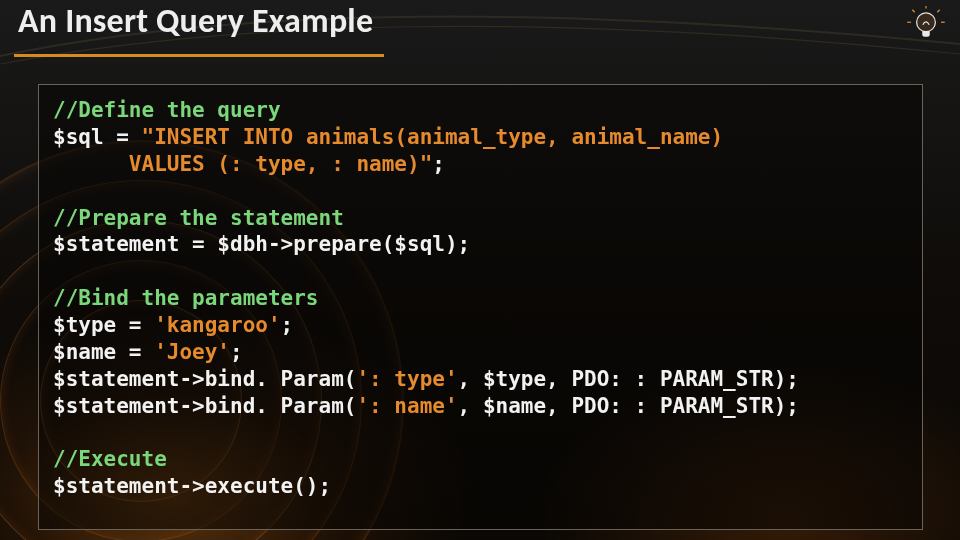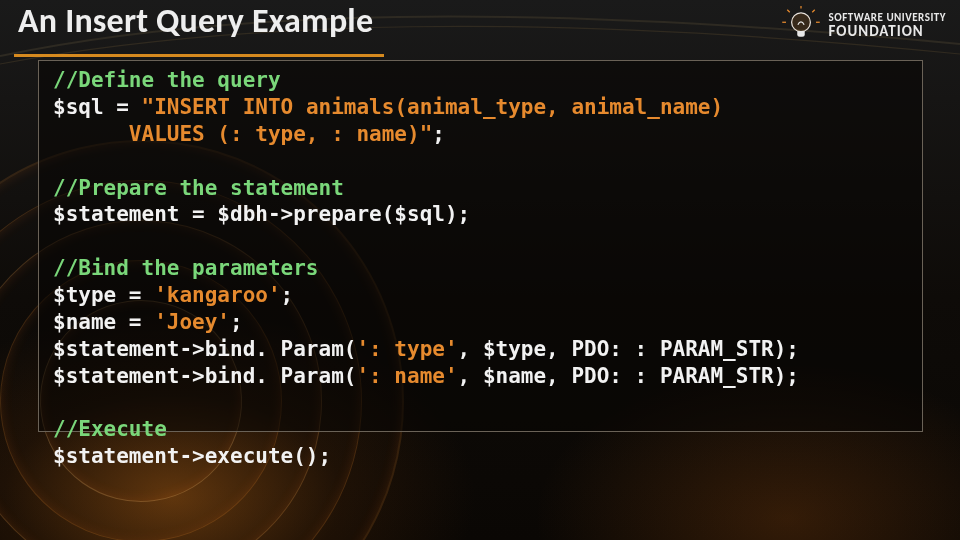--- a/index.html
+++ b/index.html
@@ -82,27 +82,27 @@
   .logo-text .l1 { font-size: 11px; font-weight: 700; letter-spacing: 0.5px; }
   .logo-text .l2 { font-size: 15px; font-weight: 800; letter-spacing: 1px; }
   .bulb {
     width: 40px;
     height: 40px;
   }
 
   .codebox {
     position: absolute;
     left: 38px;
-    top: 60px;
+    top: 84px;
     width: 885px;
-    height: 372px;
+    height: 446px;
     background: rgba(8,6,4,0.55);
     border: 1px solid #6a6257;
     box-sizing: border-box;
-    padding: 6px 14px 8px 14px;
+    padding: 12px 14px 8px 14px;
   }
   .code {
     font-family: Consolas, "DejaVu Sans Mono", Menlo, monospace;
     font-size: 21px;
     line-height: 1.28;
     white-space: pre;
     margin: 0;
   }
   .cmt  { color: #7ad77a; font-weight: 600; }
   .str  { color: #e68a2e; font-weight: 600; }
@@ -134,24 +134,20 @@
       <circle cx="32" cy="26" r="15" fill="none" stroke="#e8e8e8" stroke-width="2"></circle>
       <circle cx="32" cy="26" r="15" fill="#e68a2e" opacity="0.15"></circle>
       <path d="M26 40 h12 v5 a4 4 0 0 1 -4 4 h-4 a4 4 0 0 1 -4 -4 z" fill="#e8e8e8"></path>
       <path d="M27 30 c3 -6 7 -6 10 0" stroke="#e8e8e8" stroke-width="2" fill="none"></path>
       <line x1="32" y1="4" x2="32" y2="0" stroke="#e68a2e" stroke-width="2"></line>
       <line x1="14" y1="10" x2="10" y2="6" stroke="#e68a2e" stroke-width="2"></line>
       <line x1="50" y1="10" x2="54" y2="6" stroke="#e68a2e" stroke-width="2"></line>
       <line x1="8" y1="26" x2="2" y2="26" stroke="#e68a2e" stroke-width="2"></line>
       <line x1="56" y1="26" x2="62" y2="26" stroke="#e68a2e" stroke-width="2"></line>
     </svg>
-    <div class="logo-text">
-      <div class="l1">SOFTWARE UNIVERSITY</div>
-      <div class="l2">FOUNDATION</div>
-    </div>
   </div>
 
   <div class="codebox">
 <pre class="code"><span class="cmt">//Define the query</span>
 <span class="plain">$sql = </span><span class="str">"INSERT INTO animals(animal_type, animal_name)</span>
 <span class="str">      VALUES (: type, : name)"</span><span class="plain">;</span>
 
 <span class="cmt">//Prepare the statement</span>
 <span class="plain">$statement = $dbh-&gt;prepare($sql);</span>
 

